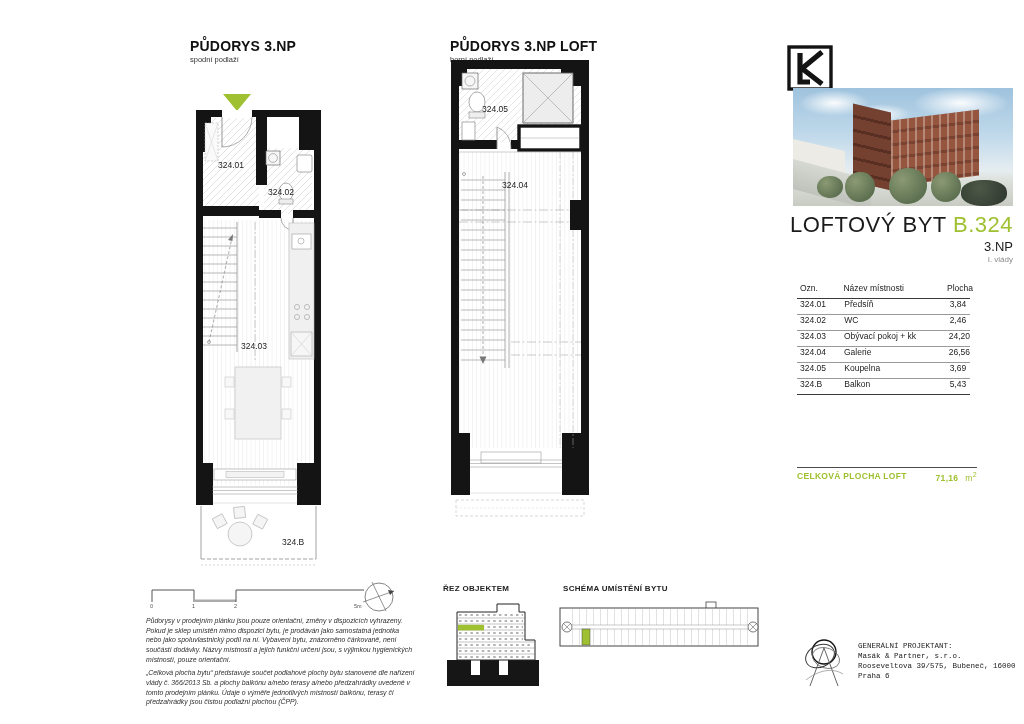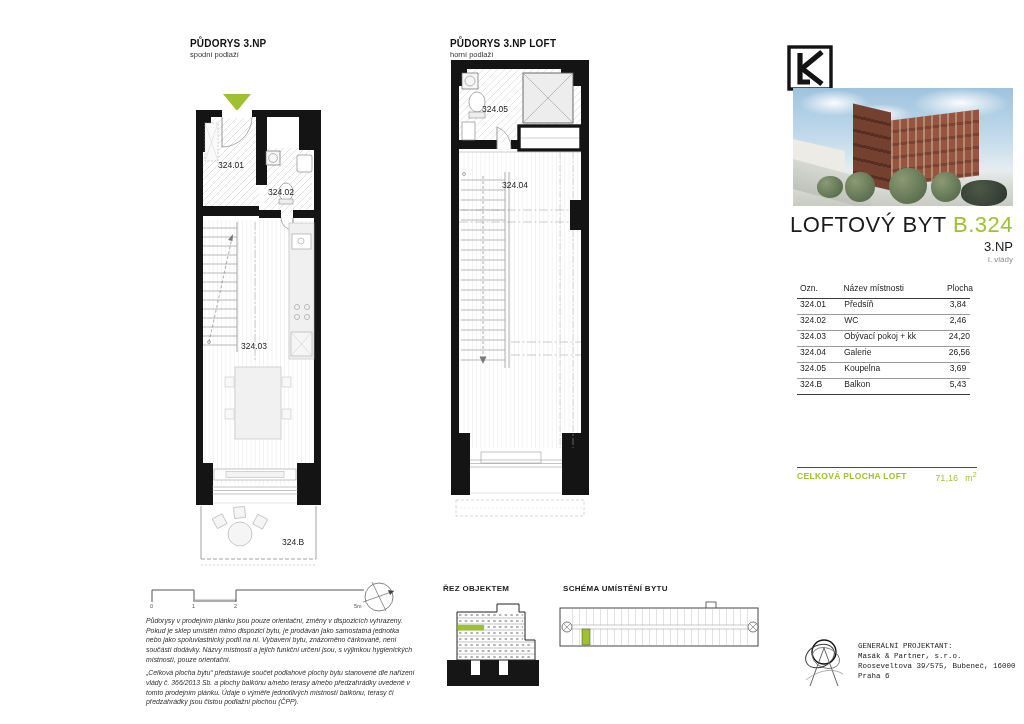--- a/index.html
+++ b/index.html
@@ -1,19 +1,19 @@
 <!DOCTYPE html>
 <html><head>
 <meta charset="utf-8">
 <style>
   html,body{margin:0;padding:0;background:#fff;}
   #page{position:relative;width:1024px;height:724px;background:#fff;overflow:hidden;
         font-family:"Liberation Sans",sans-serif;color:#1c1c1c;}
   .abs{position:absolute;}
-  .ptitle{font-size:10px;font-weight:700;letter-spacing:.2px;color:#111;}
+  .ptitle{font-size:14px;font-weight:700;letter-spacing:.2px;color:#111;}
   .psub{font-size:7.5px;color:#333;margin-top:1px;}
   .rlabel{position:absolute;font-size:8.5px;color:#222;white-space:nowrap;}
   .tri{width:0;height:0;border-left:14px solid transparent;border-right:14px solid transparent;
        border-top:17px solid #9fc131;}
   .small-cap{font-size:8px;font-weight:600;letter-spacing:.3px;color:#222;}
   .disclaimer{width:270px;font-size:6.9px;line-height:1.4;font-style:italic;color:#2e2e2e;}
   .disclaimer p{margin:0 0 4px 0;}
   .brand-name{font-size:17px;font-weight:700;letter-spacing:2px;color:#161616;margin-top:29px;}
   .unit-title{font-size:22px;letter-spacing:.5px;color:#1b1b1b;text-align:right;white-space:nowrap;}
   .unit-title .num{color:#9fc131;}
@@ -21,21 +21,21 @@
   .unit-phase{font-size:8px;color:#8a8a8a;text-align:right;}
   .rtable{width:173px;font-size:8.5px;color:#222;}
   .trow{display:flex;align-items:flex-start;height:15px;border-bottom:.8px solid #9a9a9a;}
   .trow.head{border-bottom:1px solid #3a3a3a;}
   .trow.last{border-bottom:1px solid #3a3a3a;}
   .c-ozn{width:50px;padding-left:3px;}
   .c-name{width:119px;}
   .c-area{width:23px;}
   .total{width:180px;border-top:1px solid #4a4a4a;padding-top:3px;display:flex;
          justify-content:space-between;color:#9fc131;font-weight:700;font-size:8.5px;letter-spacing:.3px;}
-  .total .val{font-weight:400;margin-left:26px;}
+  .total .val{font-weight:700;margin-left:26px;}
   .total .unit{margin-left:7px;font-weight:400;}
   .ftext{font-size:7.5px;line-height:10px;color:#222;font-family:Liberation Mono, monospace;}
   .photo{width:220px;height:118px;overflow:hidden;
          background:linear-gradient(180deg,#9fc3de 0%,#c2daeb 42%,#e6edf1 70%,#dde1dc 78%,#c7cbc2 100%);}
   .photo div{position:absolute;}
   .cloud{background:radial-gradient(closest-side,rgba(255,255,255,.95),rgba(255,255,255,0));}
   .tree{border-radius:50% 48% 52% 50%;background:radial-gradient(circle at 35% 32%,#8b9a74,#5d7050 72%);}
   svg{display:block;}
 </style>
 </head>

